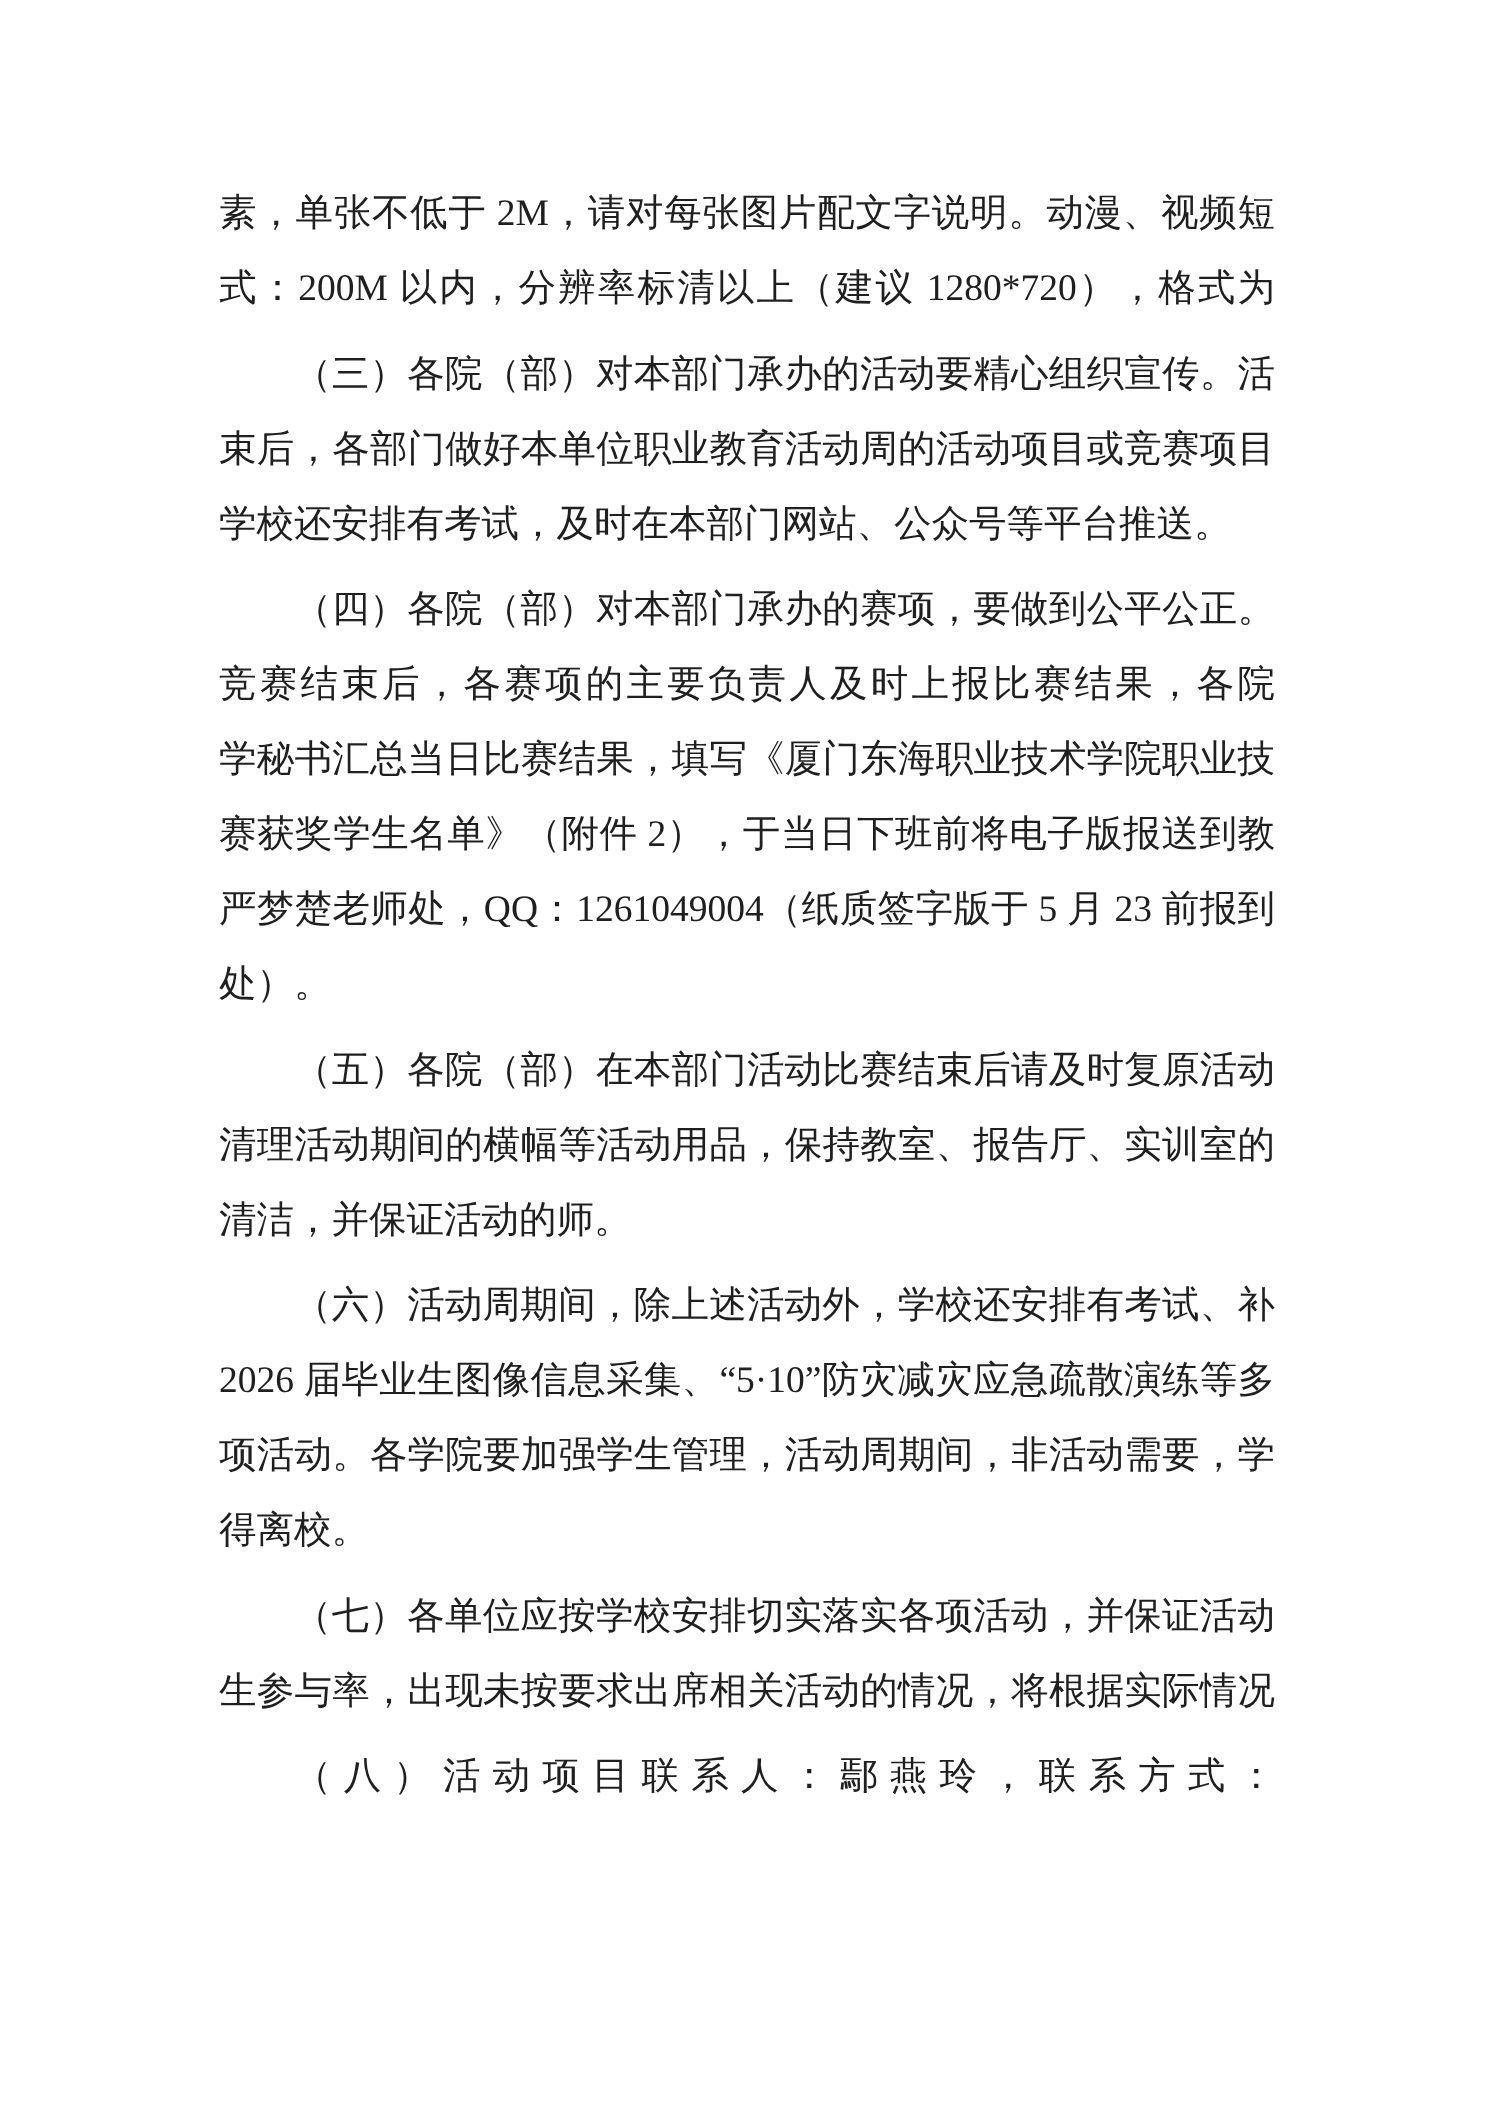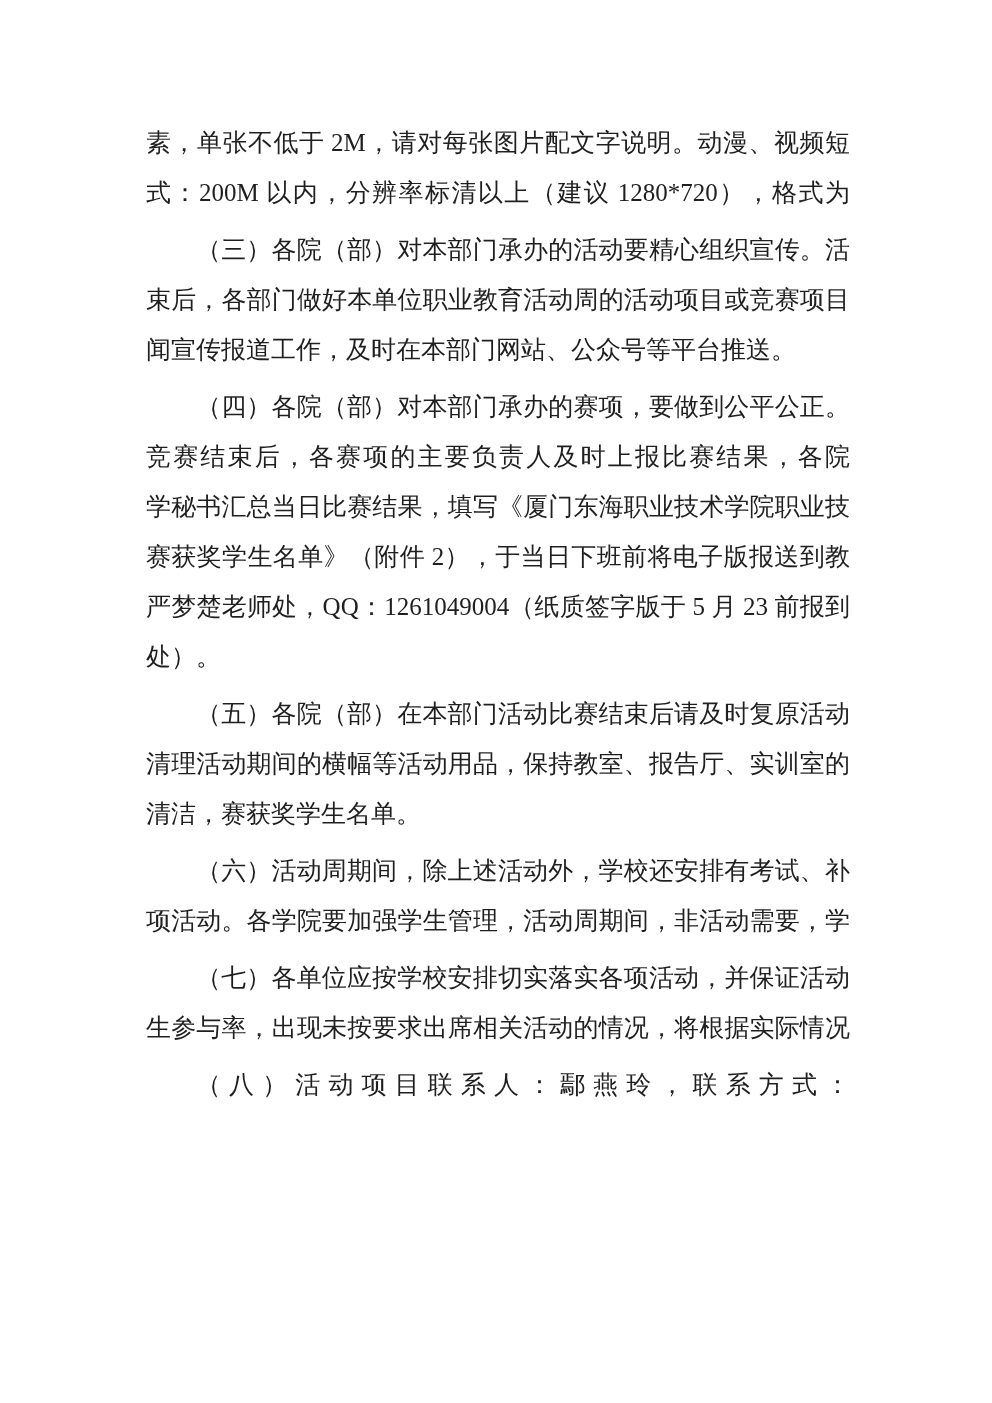--- a/index.html
+++ b/index.html
@@ -46,38 +46,40 @@
 
 <div class="page" style="background: rgb(255, 255, 255);">
   <div class="doc-body" style="color: rgb(31, 31, 31);">
       <div class="paragraph">
         <div class="line">素，单张不低于 2M，请对每张图片配文字说明。动漫、视频短片格</div>
         <div class="line para-end">式：200M 以内，分辨率标清以上（建议 1280*720），格式为 MP4。</div>
       </div>
       <div class="paragraph">
         <div class="line indent">（三）各院（部）对本部门承办的活动要精心组织宣传。活动结</div>
         <div class="line">束后，各部门做好本单位职业教育活动周的活动项目或竞赛项目的新</div>
-        <div class="line para-end">闻宣传报道工作，及时在本部门网站、公众号等平台推送。</div>
+        <div class="line para-end">学校还安排有考试，及时在本部门网站、公众号等平台推送。</div>
       </div>
       <div class="paragraph">
         <div class="line indent">（四）各院（部）对本部门承办的赛项，要做到公平公正。技能</div>
         <div class="line">竞赛结束后，各赛项的主要负责人及时上报比赛结果，各院（部）教</div>
         <div class="line">学秘书汇总当日比赛结果，填写《厦门东海职业技术学院职业技能大</div>
         <div class="line">赛获奖学生名单》（附件 2），于当日下班前将电子版报送到教务处</div>
         <div class="line">严梦楚老师处，QQ：1261049004（纸质签字版于 5 月 23 前报到教务</div>
         <div class="line para-end">处）。</div>
       </div>
       <div class="paragraph">
         <div class="line indent">（五）各院（部）在本部门活动比赛结束后请及时复原活动场地，</div>
         <div class="line">清理活动期间的横幅等活动用品，保持教室、报告厅、实训室的卫生</div>
-        <div class="line para-end">清洁，赛获奖学生名单。</div>
+        <div class="line para-end">清洁，并保证活动的师。</div>
       </div>
       <div class="paragraph">
         <div class="line indent">（六）活动周期间，除上述活动外，学校还安排有考试、补课、</div>
+        <div class="line">2026 届毕业生图像信息采集、“5·10”防灾减灾应急疏散演练等多</div>
         <div class="line">项活动。各学院要加强学生管理，活动周期间，非活动需要，学生不</div>
+        <div class="line para-end">得离校。</div>
       </div>
       <div class="paragraph">
         <div class="line indent">（七）各单位应按学校安排切实落实各项活动，并保证活动的师</div>
         <div class="line">生参与率，出现未按要求出席相关活动的情况，将根据实际情况适当</div>
       </div>
       <div class="paragraph">
         <div class="line indent">（八）活动项目联系人：鄢燕玲，联系方式：13859946065；技</div>
       </div>
     </div>
 </div>

